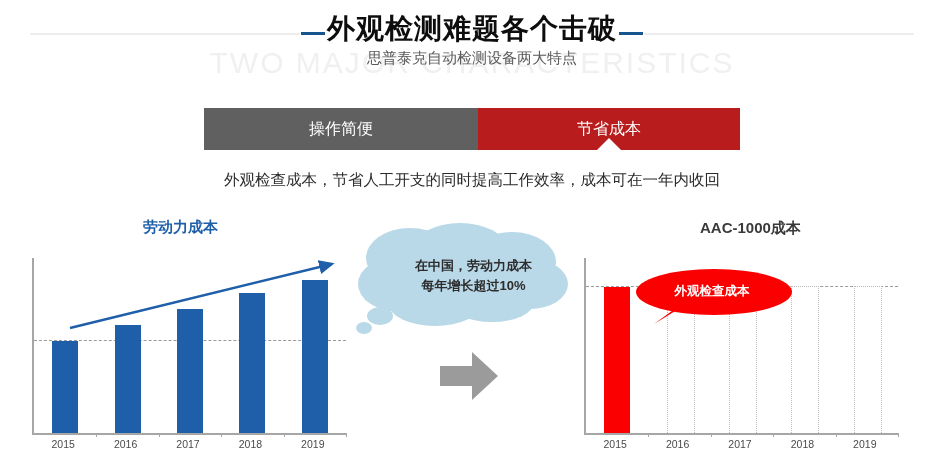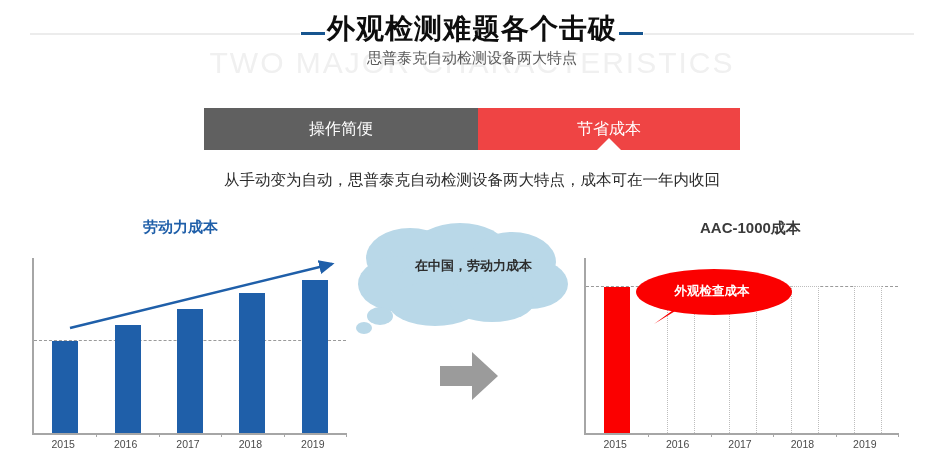--- a/index.html
+++ b/index.html
@@ -84,21 +84,21 @@
     height: 42px;
     display: flex;
     align-items: center;
     justify-content: center;
     color: #ffffff;
     font-size: 16px;
     position: relative;
     cursor: pointer;
   }
   .tab.inactive { width: 274px; background: #606060; }
-  .tab.active   { width: 262px; background: #ef4444; }
+  .tab.active   { width: 262px; background: #b91c1c; }
   #tab-notch {
     position: absolute;
     left: 0; bottom: -1px;
     width: 100%;
     display: flex;
     justify-content: center;
     pointer-events: none;
   }
   #tab-notch .tri {
     width: 0; height: 0;
@@ -248,21 +248,21 @@
     <span>操作简便</span>
   </div>
   <div class="tab active">
     <span>节省成本</span>
     <div id="tab-notch">
         <div class="tri"></div>
       </div>
   </div>
 </div>
 
-<div id="lead-text">从手动变为自动，思普泰克自动检测设备两大特点，成本可在一年内收回</div>
+<div id="lead-text">外观检查成本，节省人工开支的同时提高工作效率，成本可在一年内收回</div>
 
 <div class="chart-title" id="left-chart-title">劳动力成本</div>
 <div class="chart-title" id="right-chart-title">AAC-1000成本</div>
 
 <div class="chart-frame" id="left-chart">
   <div class="plot" id="left-plot">
       <div class="refline" style="bottom: 92.2727px;"></div>
       <div class="bar" style="left: 18.2px; width: 26px; height: 92.2727px;"></div>
       <div class="tick" style="left: 62.4px;"></div>
       <div class="bar" style="left: 80.6px; width: 26px; height: 108.182px;"></div>
@@ -301,20 +301,21 @@
       <ellipse cx="60" cy="62" rx="42" ry="28"></ellipse>
       <ellipse cx="118" cy="62" rx="60" ry="32"></ellipse>
       <ellipse cx="95" cy="82" rx="46" ry="22"></ellipse>
       <ellipse cx="152" cy="80" rx="42" ry="20"></ellipse>
       <ellipse cx="40" cy="94" rx="13" ry="9"></ellipse>
       <ellipse cx="24" cy="106" rx="8" ry="6"></ellipse>
     </g>
   </svg>
   <div id="cloud-text">
     <div>在中国，劳动力成本</div>
+    <div>每年增长超过10%</div>
   </div>
 </div>
 
 <svg id="mid-arrow" viewBox="0 0 62 56">
   <path d="M2,18 L34,18 L34,4 L60,28 L34,52 L34,38 L2,38 Z" fill="#9b9b9b"></path>
 </svg>
 
 <div class="chart-frame" id="right-chart">
   <div class="plot" id="right-plot">
       <div class="refline" style="bottom: 145.833px;"></div>

